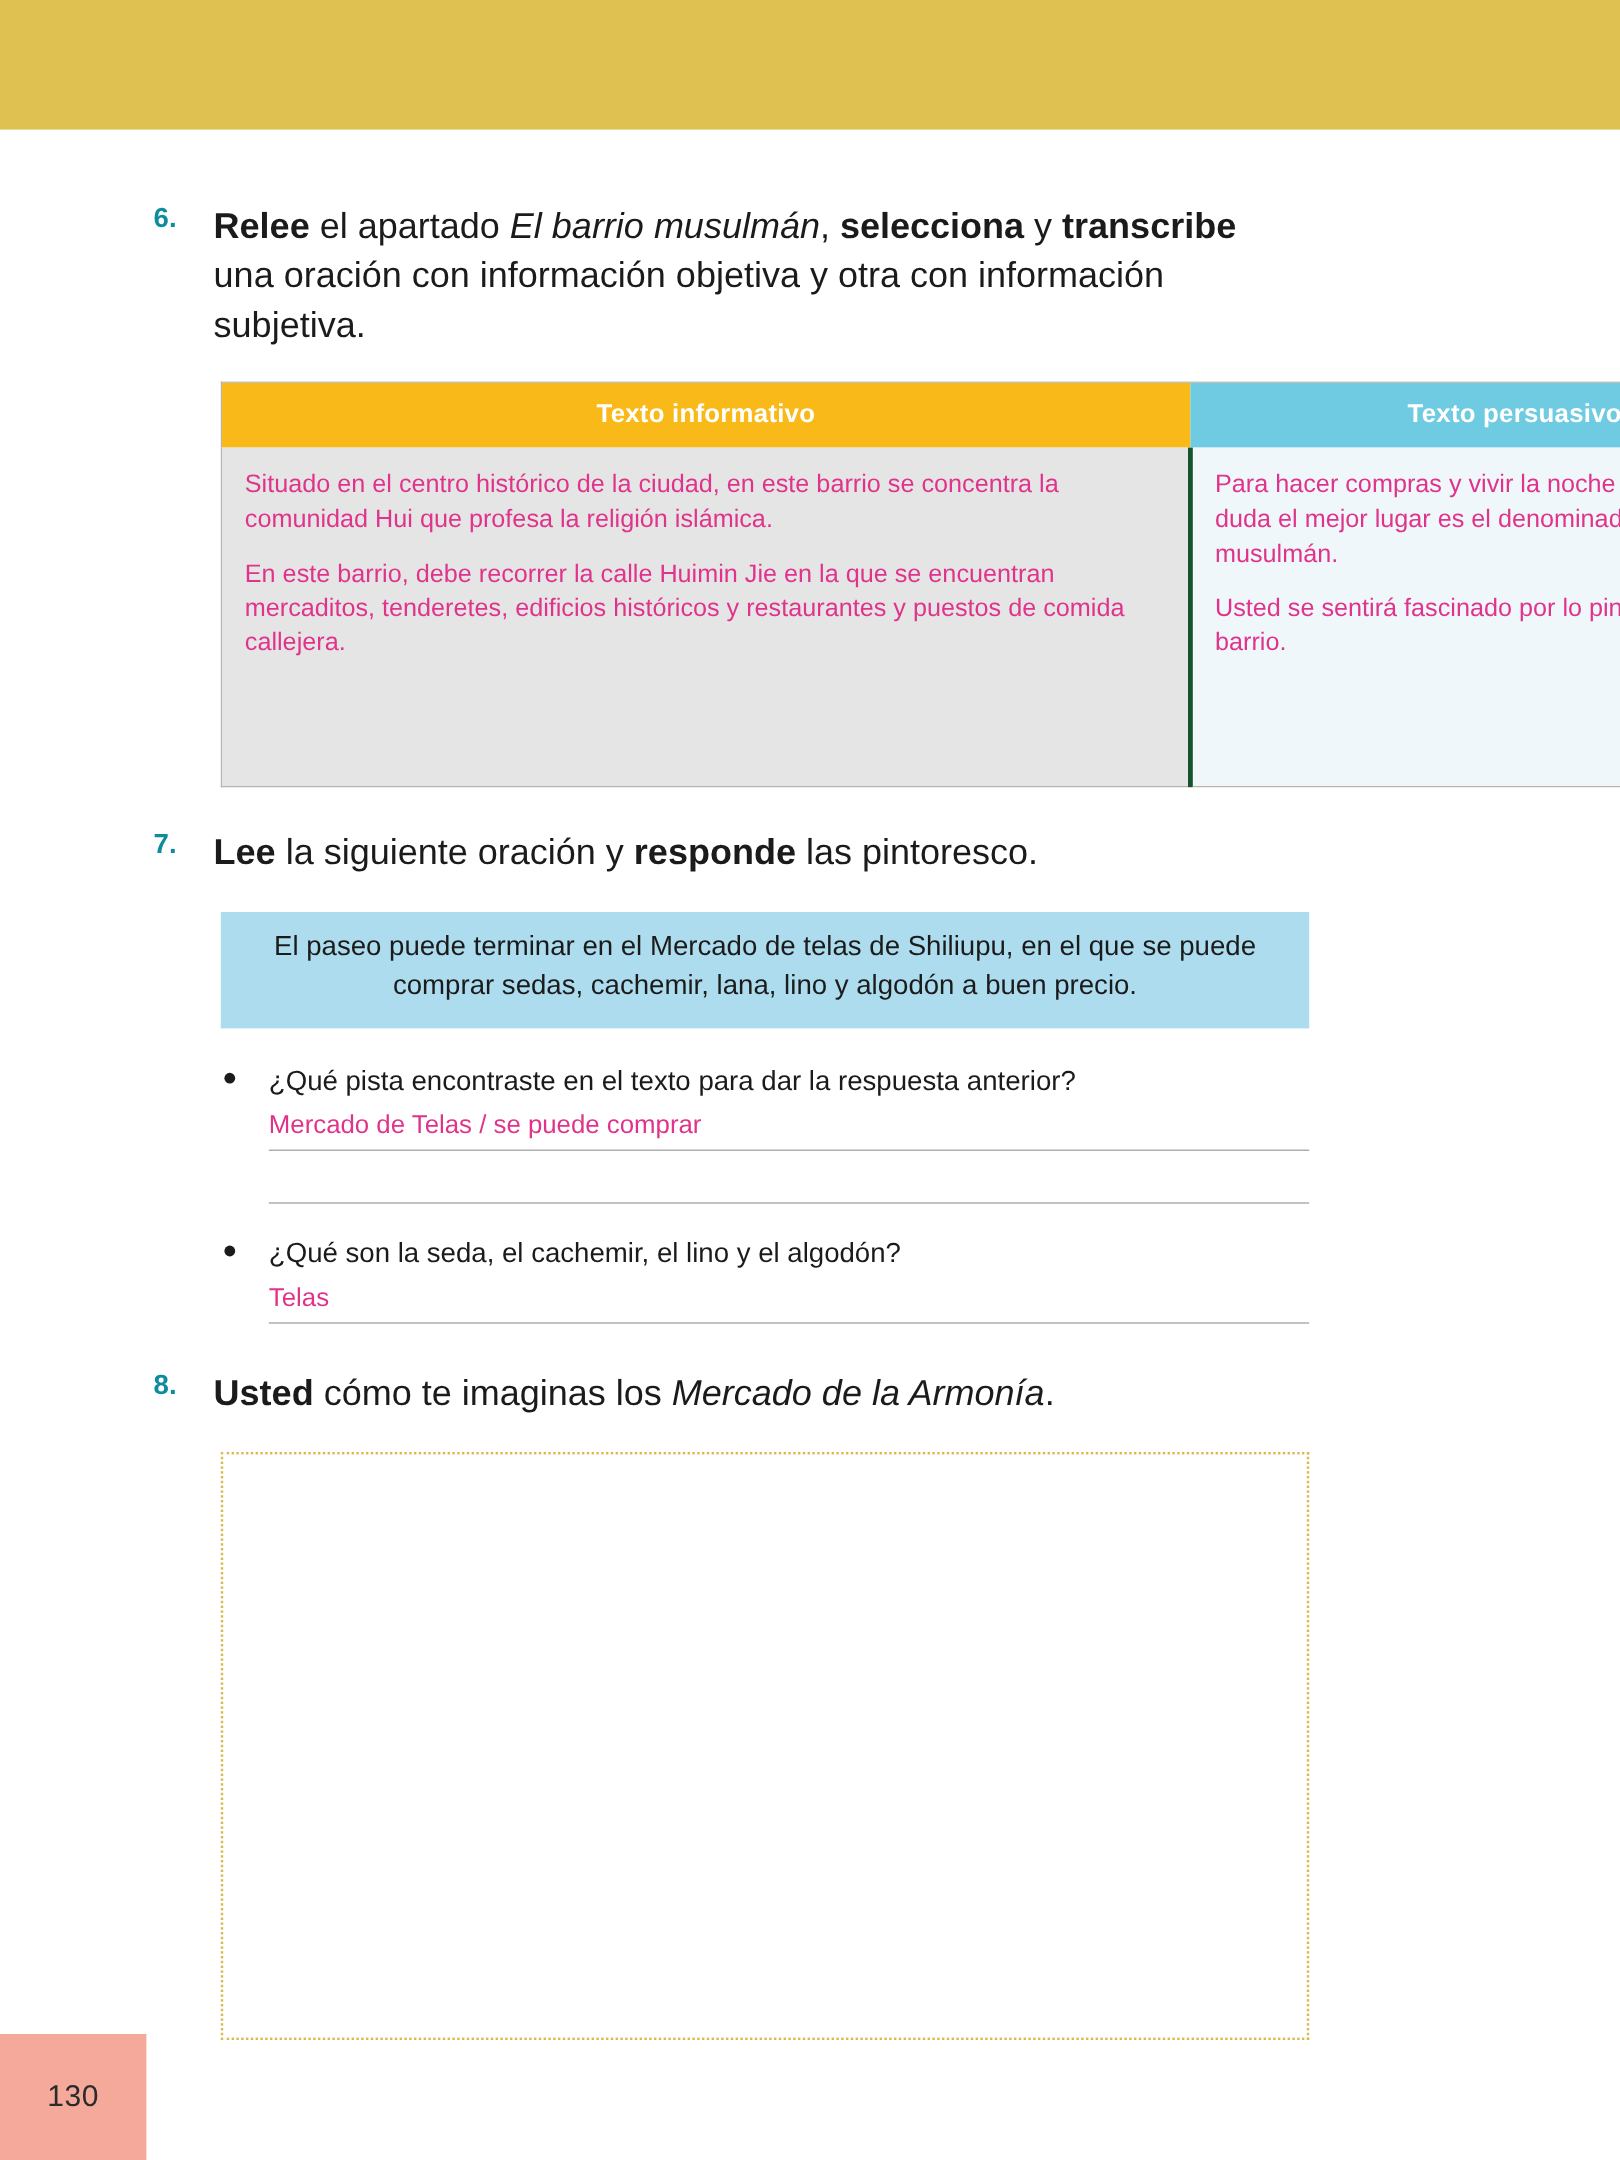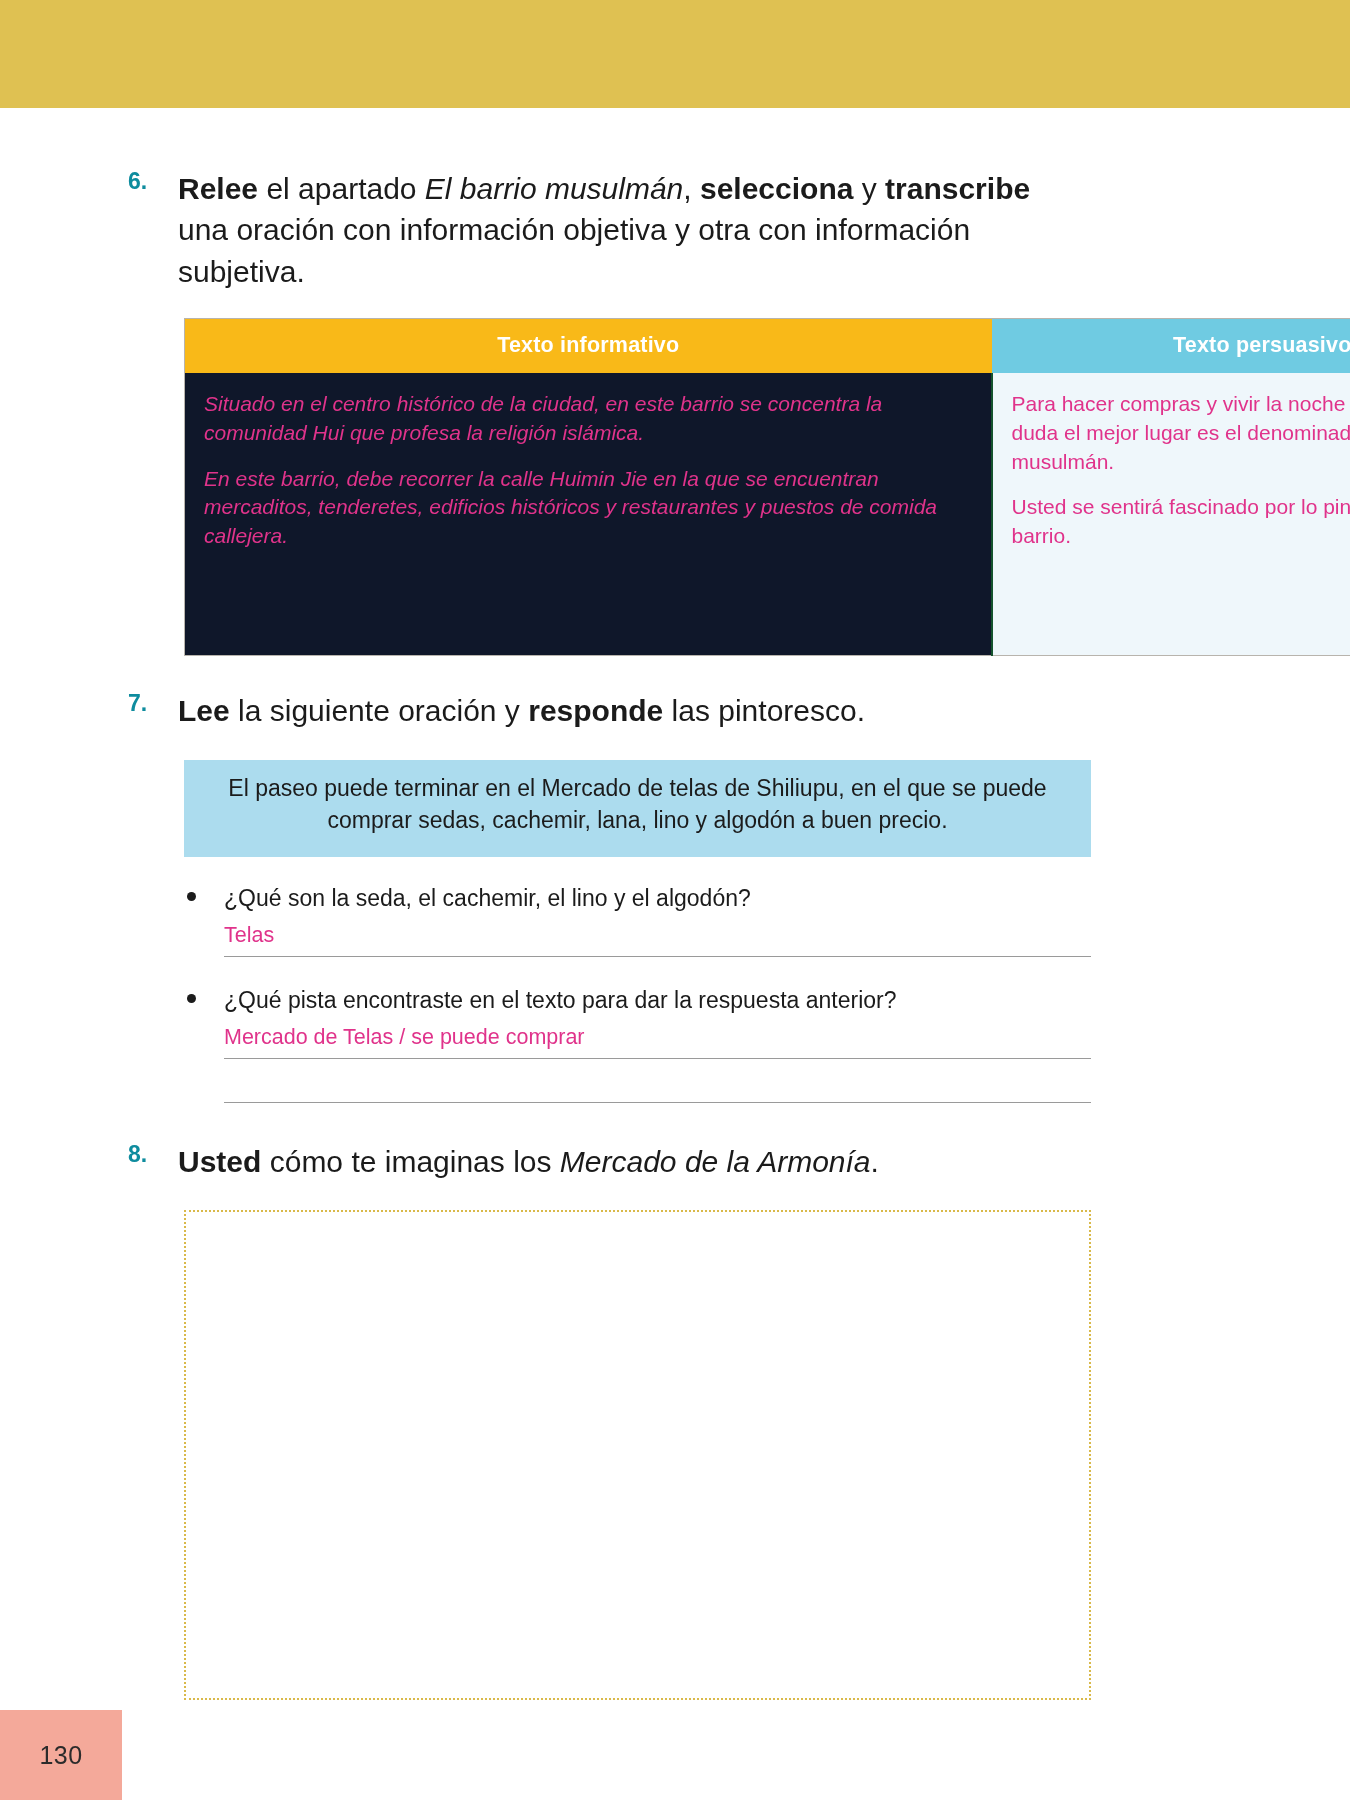--- a/index.html
+++ b/index.html
@@ -78,21 +78,21 @@
   th.head-info { background: #F9B918; width: 60.5%; }
   th.head-pers { background: #6FCBE2; width: 39.5%; }
   table.compare td {
     vertical-align: top;
     padding: 17px 22px 20px 19px;
     font-size: 21px;
     line-height: 1.37;
     color: #E0338B;
     height: 245px;
   }
-  td.cell-info { background: #0f172a; border-right: 2px solid #14532d; font-style: italic; }
+  td.cell-info { background: #e5e5e5; border-right: 4px solid #14532d; }
   td.cell-pers { background: #EFF7FB; }
   td p { margin: 0 0 17px 0; }
   td p:last-child { margin-bottom: 0; }
 
   
   .quote-box {
     margin: 28px 0 0 184px;
     width: 907px;
     background: #ACDCEE;
     padding: 12px 12px 20px;
@@ -146,21 +146,21 @@
     box-sizing: border-box;
     background: #ffffff;
   }
 
   
   .page-tab {
     position: absolute;
     left: 0;
     bottom: 0;
     width: 122px;
-    height: 90px;
+    height: 105px;
     background: #F4A99A;
     display: flex;
     align-items: center;
     justify-content: center;
   }
   .page-num {
     font-size: 25px;
     color: #2b2b2b;
     font-weight: normal;
     letter-spacing: .5px;
@@ -201,33 +201,33 @@
 
   <div class="exercise" style="margin-top:34px;">
     <span class="ex-num">7.</span>
     <div class="ex-text"><b>Lee</b><span> la siguiente oración y </span><b>responde</b><span> las pintoresco.</span></div>
   </div>
 
   <div class="quote-box">El paseo puede terminar en el Mercado de telas de Shiliupu, en el que se puede comprar sedas, cachemir, lana, lino y algodón a buen precio.</div>
 
   <div class="q-block">
 
-    <div class="q-item" style="margin-top:26px;">
-      <span class="q-bullet"></span>
-      <div class="q-text">¿Qué son la seda, el cachemir, el lino y el algodón?</div>
-      <div class="answer-line">Telas</div>
-    </div>
-
     <div class="q-item" style="margin-top:28px;">
       <span class="q-bullet"></span>
       <div class="q-text">¿Qué pista encontraste en el texto para dar la respuesta anterior?</div>
       <div class="answer-line">Mercado de Telas / se puede comprar</div>
       <div class="answer-line blank"></div>
     </div>
 
+    <div class="q-item" style="margin-top:26px;">
+      <span class="q-bullet"></span>
+      <div class="q-text">¿Qué son la seda, el cachemir, el lino y el algodón?</div>
+      <div class="answer-line">Telas</div>
+    </div>
+
   </div>
 
   <div class="exercise" style="margin-top:38px;">
     <span class="ex-num">8.</span>
     <div class="ex-text"><b>Usted</b><span> cómo te imaginas los </span><i>Mercado de la Armonía</i><span>.</span></div>
   </div>
 
   <div class="draw-box"></div>
 
 </div>

